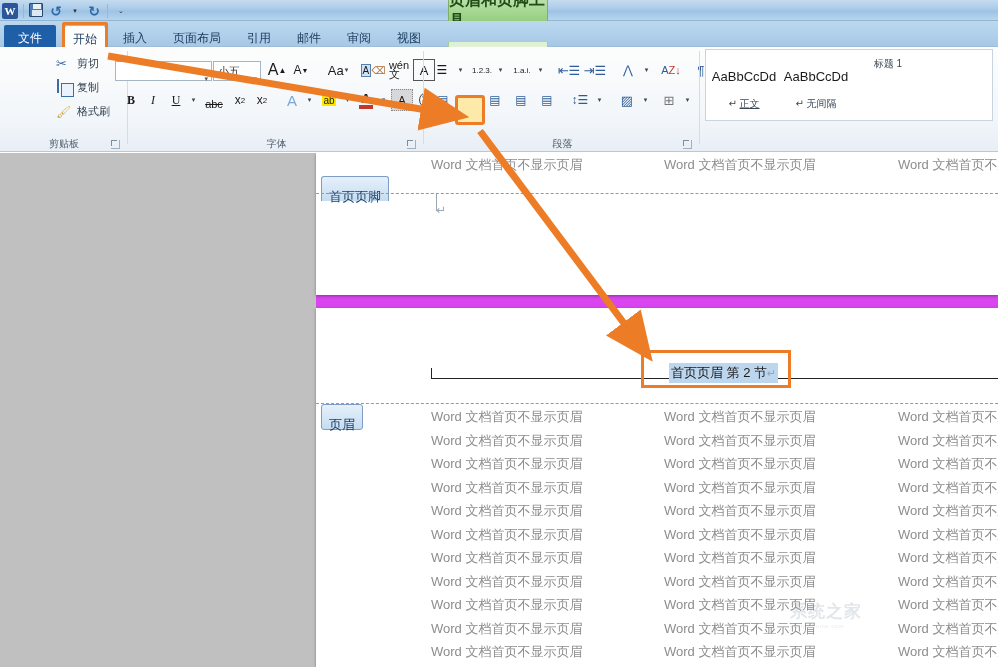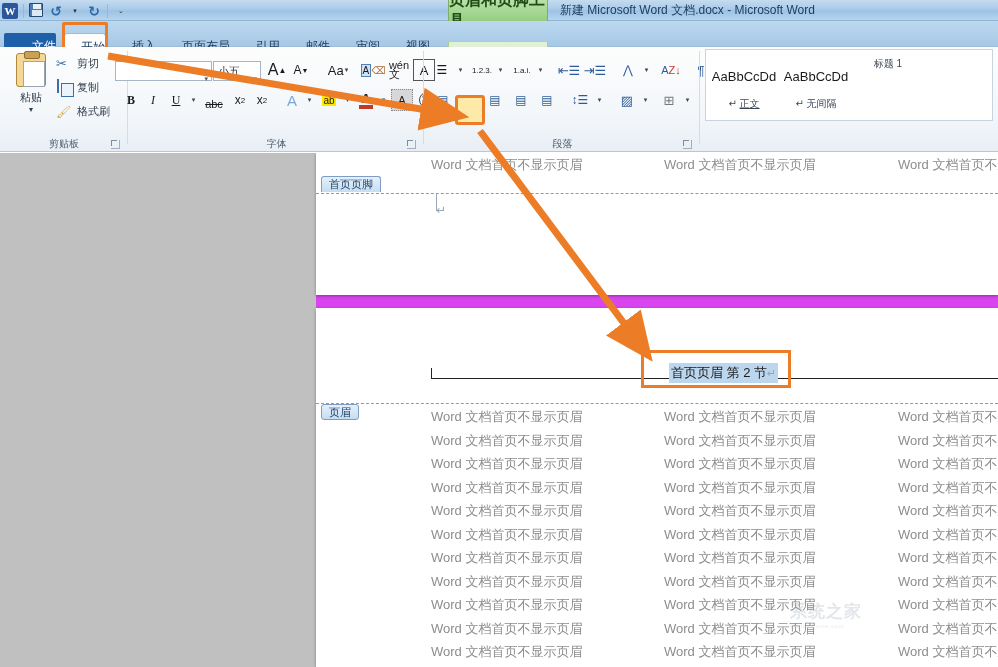--- a/index.html
+++ b/index.html
@@ -43,22 +43,22 @@
     font-size:12px; color:#1b3a5c;
   }
 
   
   #tabstrip {
     position:absolute; left:0; top:21px; width:998px; height:26px;
     background:linear-gradient(to bottom,#bcd8ef,#a6c8e6);
     border-bottom:1px solid #9cbcd8;
   }
   .tab {
-    position:absolute; top:12px; height:26px; line-height:26px;
-    font-size:12px; color:#1b3a5c; text-align:right; cursor:default;
+    position:absolute; top:4px; height:26px; line-height:26px;
+    font-size:12px; color:#1b3a5c; text-align:center; cursor:default;
   }
   #tab-file {
     left:4px; width:52px; background:#1e5fa8; color:#fff;
     border-top-left-radius:2px;border-top-right-radius:2px;
   }
   .tab.active-home {
     background:#fdfdfd; border:1px solid #9cbcd8; border-bottom:none;
     border-top-left-radius:3px;border-top-right-radius:3px;
   }
   #ctx-design {
@@ -148,22 +148,22 @@
     position:absolute;left:0;top:153px;width:998px;height:514px;
     background:#d946ef;overflow:hidden;
   }
   #leftgutter{position:absolute;left:0;top:0;width:316px;height:514px;background:#c0c0c0;}
   .page{position:absolute;left:316px;width:682px;background:#fff;box-shadow:0 1px 3px rgba(0,0,0,.35);}
   #page1{top:0;height:142px;}
   #page2{top:155px;height:359px;}
 
   .hdr-dashed{position:absolute;left:0;width:100%;border-top:1px dashed #7f9dc4;}
   .hdr-tag{
-    position:absolute;height:16px;line-height:15px;padding:0 7px;
-    font-size:11px;color:#1e3f66;
+    position:absolute;height:16px;line-height:15px;padding:12px 7px;
+    font-size:13px;color:#1e3f66;
     background:linear-gradient(to bottom,#e6f0fa,#c5ddf1);
     border:1px solid #7f9dc4;border-bottom:none;
     border-top-left-radius:3px;border-top-right-radius:3px;
   }
 
   .doctext{
     position:absolute;font-size:13px;color:#8d8d8d;
     font-family:"Liberation Sans","DejaVu Sans",sans-serif;
     white-space:nowrap;letter-spacing:0px;
   }
@@ -212,44 +212,38 @@
       </div>
     <div class="qat-ico undo-ico">↺</div>
     <div class="qat-ico dropdn">▾</div>
     <div class="qat-ico redo-ico">↻</div>
     <div class="qat-sep"></div>
     <div class="qat-ico dropdn">⌄</div>
   </div>
   <div id="ctx-tab-group">
     <span>页眉和页脚工具</span>
   </div>
-  <div id="doc-title">新建 Microsoft Word 文档.docx  -  Microsoft Word</div>
 </div>
 
 <div id="tabstrip">
   <div class="tab" id="tab-file" style="left:4px;width:52px;">文件</div>
   <div class="tab active-home" style="left:64px;width:42px;">开始</div>
   <div class="tab" style="left:114px;width:42px;">插入</div>
   <div class="tab" style="left:164px;width:66px;">页面布局</div>
   <div class="tab" style="left:238px;width:42px;">引用</div>
   <div class="tab" style="left:288px;width:42px;">邮件</div>
   <div class="tab" style="left:338px;width:42px;">审阅</div>
   <div class="tab" style="left:388px;width:42px;">视图</div>
   <div id="ctx-design">设计</div>
 </div>
 <div id="home-hl"></div>
 
 <div id="ribbon">
 
   <div class="rgroup" id="g-clip">
-    <div id="paste-btn">
-      <div class="clipbd"></div>
-      <span class="paste-lbl">粘贴</span>
-      <span class="paste-arrow">▾</span>
-    </div>
     <div class="clip-item" style="top:6px;">
       <span class="mini-ico ico-scissor">✂</span>
       <span>剪切</span>
     </div>
     <div class="clip-item" style="top:30px;">
       <span class="mini-ico"><span class="ico-copy"></span></span>
       <span>复制</span>
     </div>
     <div class="clip-item" style="top:54px;">
       <span class="mini-ico ico-brush">🖌</span>

